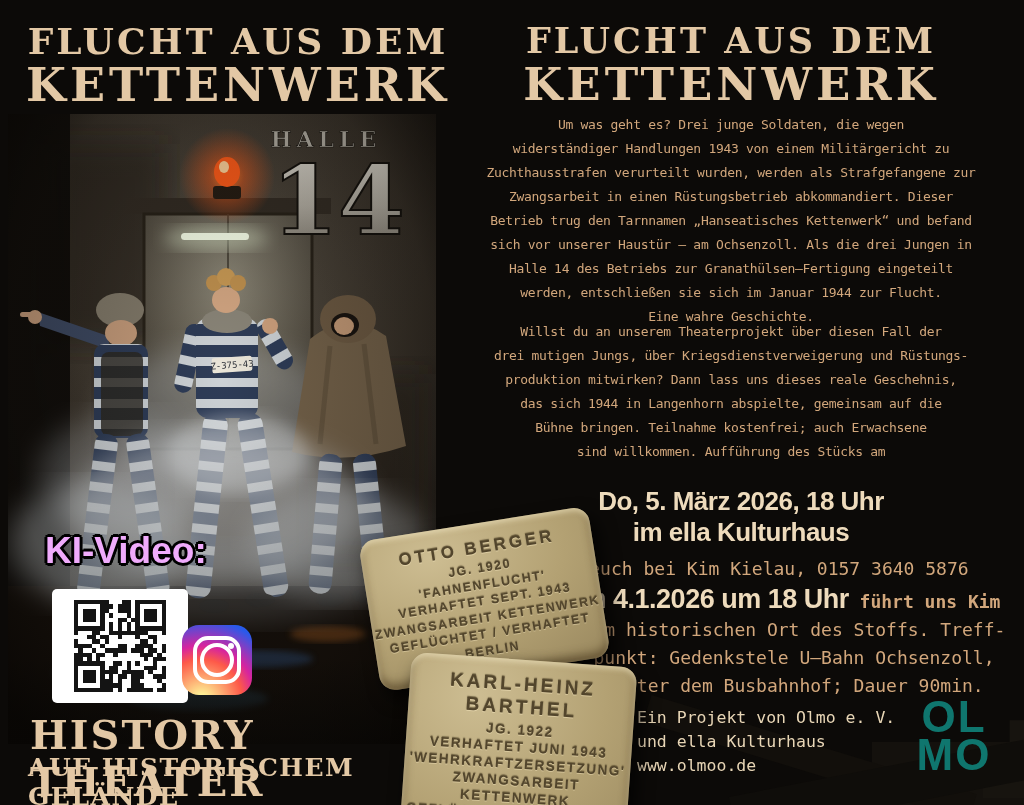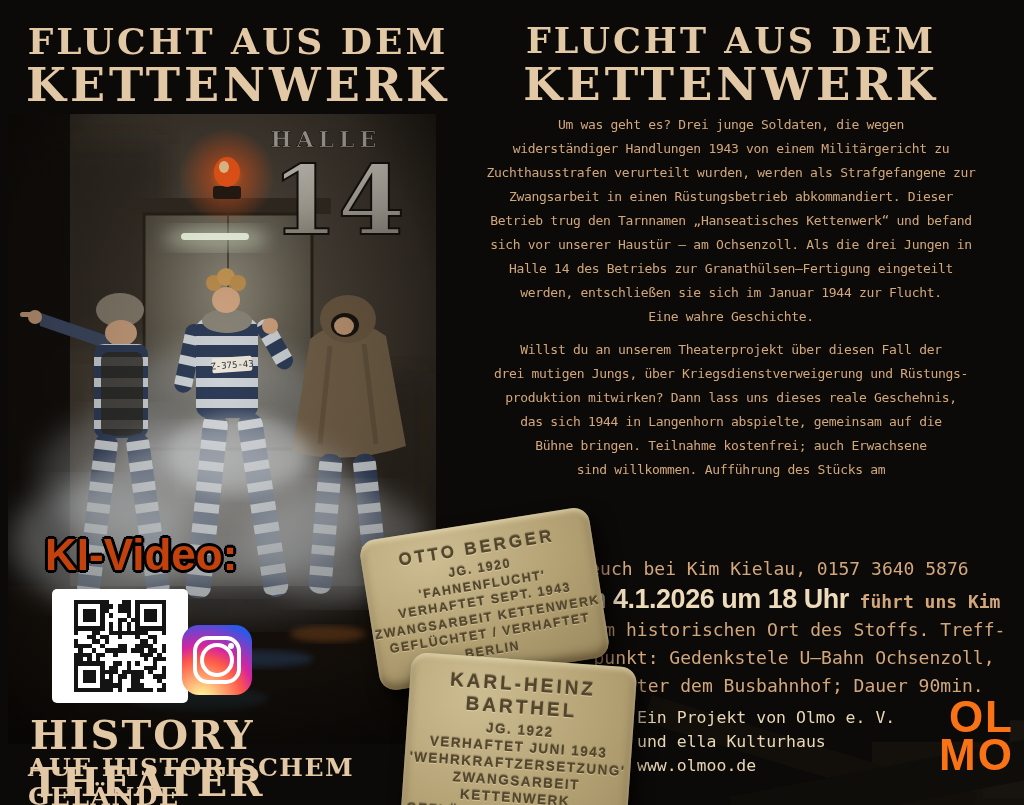--- a/index.html
+++ b/index.html
@@ -16,36 +16,36 @@
   .rtitle2{left:440px;top:58px;width:582px;font-size:45px;letter-spacing:4px;z-index:3;}
 
   
   .photo{left:8px;top:114px;width:428px;height:630px;z-index:1;}
 
   
   .mono{font-family:"DejaVu Sans Mono",monospace;color:#d2a77c;}
   .para{left:440px;width:582px;font-size:13px;letter-spacing:-0.3px;line-height:24px;
         text-align:center;z-index:3;}
   .p1{top:113px;}
-  .p2{top:338px;}
+  .p2{top:320px;}
   .event{left:458px;top:486px;width:566px;text-align:center;font-weight:bold;font-size:26px;
          line-height:31px;color:#eedbbc;letter-spacing:-0.5px;z-index:3;}
   .contact{left:458px;top:558px;width:566px;text-align:center;font-size:18px;z-index:3;}
   .tourhead{left:540px;top:584px;width:484px;text-align:center;white-space:nowrap;z-index:3;}
   .tourhead .b{font-weight:bold;font-size:27px;color:#eedbbc;letter-spacing:-0.5px;
                font-family:"Liberation Sans",sans-serif;vertical-align:baseline;}
   .tourhead .m{font-family:"DejaVu Sans Mono",monospace;font-size:18px;color:#d2a77c;font-weight:bold;}
   .tourlines{left:566px;top:616px;width:456px;text-align:center;font-size:18px;line-height:28px;z-index:3;}
   .credits{left:637px;top:706px;width:280px;font-size:16.5px;line-height:24px;
            color:#e8d6b6;z-index:3;}
-  .logo{left:894px;top:698px;width:120px;text-align:right;font-weight:bold;font-size:44px;
-        line-height:38px;letter-spacing:2px;color:#f97316;z-index:3;}
+  .logo{left:894px;top:698px;width:120px;text-align:center;font-weight:bold;font-size:44px;
+        line-height:38px;letter-spacing:2px;color:#0f766e;z-index:3;}
 
   
-  .kivideo{left:45px;top:530px;font-size:44px;font-weight:bold;color:#c2410c;z-index:5;
+  .kivideo{left:45px;top:530px;font-size:37px;font-weight:bold;color:#f0abfc;z-index:5;
     text-shadow:-3px 0 #000,3px 0 #000,0 -3px #000,0 3px #000,-2px -2px #000,2px 2px #000,-2px 2px #000,2px -2px #000;}
   .qrcard{left:52px;top:589px;width:136px;height:114px;background:#fff;border-radius:5px;z-index:5;
           display:flex;align-items:center;justify-content:center;}
   .qrgrid{display:grid;grid-template-columns:repeat(21,1fr);grid-auto-rows:1fr;width:92px;height:92px;}
   .qd{background:#141414;}
   .insta{left:182px;top:625px;width:70px;height:70px;border-radius:17px;z-index:5;
     background:radial-gradient(circle at 28% 107%,#fdf497 0%,#fdf497 5%,#fd5949 45%,#d6249f 60%,#285AEB 90%);}
   .insta-cam{position:absolute;left:11px;top:11px;right:11px;bottom:11px;border:4.5px solid #fff;border-radius:15px;}
   .insta-lens{position:absolute;left:50%;top:50%;width:26px;height:26px;margin:-17px 0 0 -17px;
               border:4.5px solid #fff;border-radius:50%;}
@@ -700,20 +700,24 @@
 Halle 14 des Betriebs zur Granathülsen–Fertigung eingeteilt
 werden, entschließen sie sich im Januar 1944 zur Flucht.
 Eine wahre Geschichte.</div>
   <div class="abs mono para p2 lines">Willst du an unserem Theaterprojekt über diesen Fall der
 drei mutigen Jungs, über Kriegsdienstverweigerung und Rüstungs-
 produktion mitwirken? Dann lass uns dieses reale Geschehnis,
 das sich 1944 in Langenhorn abspielte, gemeinsam auf die
 Bühne bringen. Teilnahme kostenfrei; auch Erwachsene
 sind willkommen. Aufführung des Stücks am</div>
 
+  <div class="abs event">
+    <div>Do, 5. März 2026, 18 Uhr</div>
+    <div>im ella Kulturhaus</div>
+  </div>
 
   <div class="abs mono contact">Meldet euch bei Kim Kielau, 0157 3640 5876</div>
 
   <div class="abs tourhead"><span class="b">Am 4.1.2026 um 18 Uhr</span><span class="m"> führt uns Kim</span></div>
 
   <div class="abs mono tourlines lines">zum historischen Ort des Stoffs. Treff-
 punkt: Gedenkstele U–Bahn Ochsenzoll,
 hinter dem Busbahnhof; Dauer 90min.</div>
 
   <div class="abs mono credits lines">Ein Projekt von Olmo e. V.

